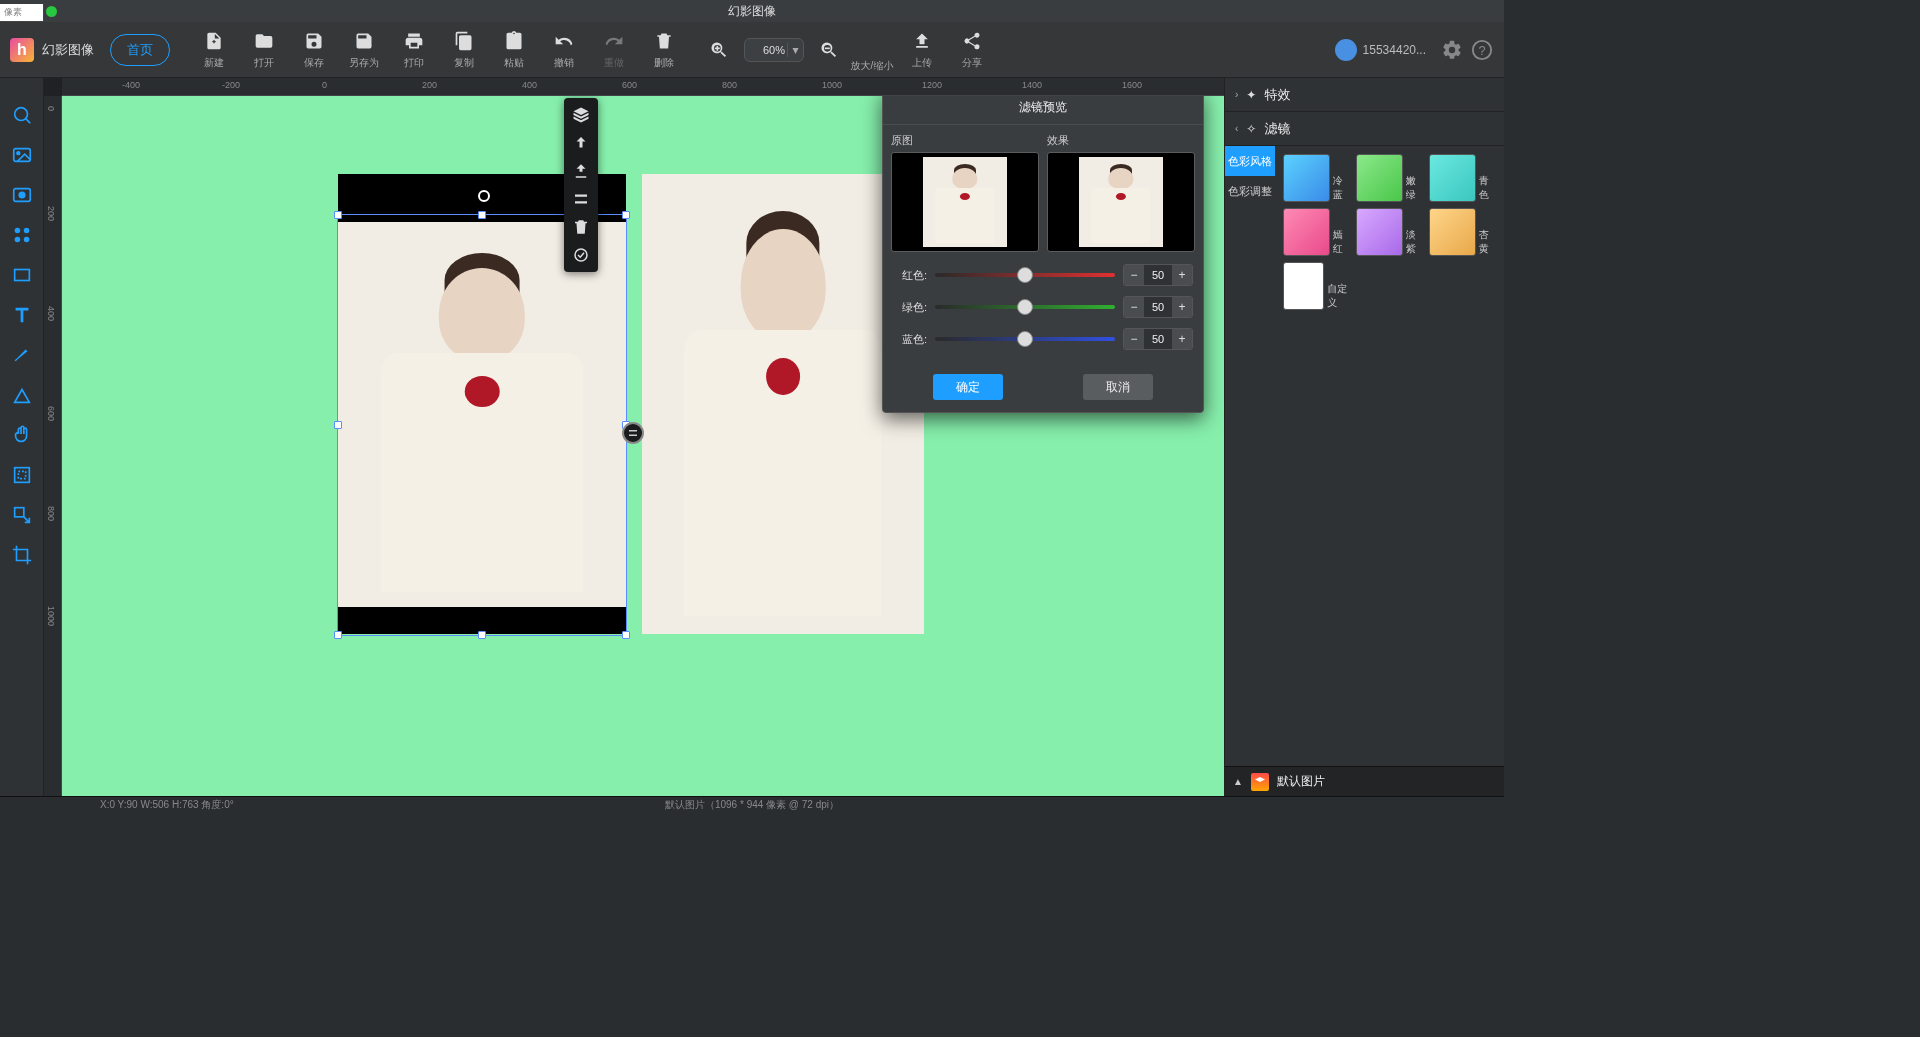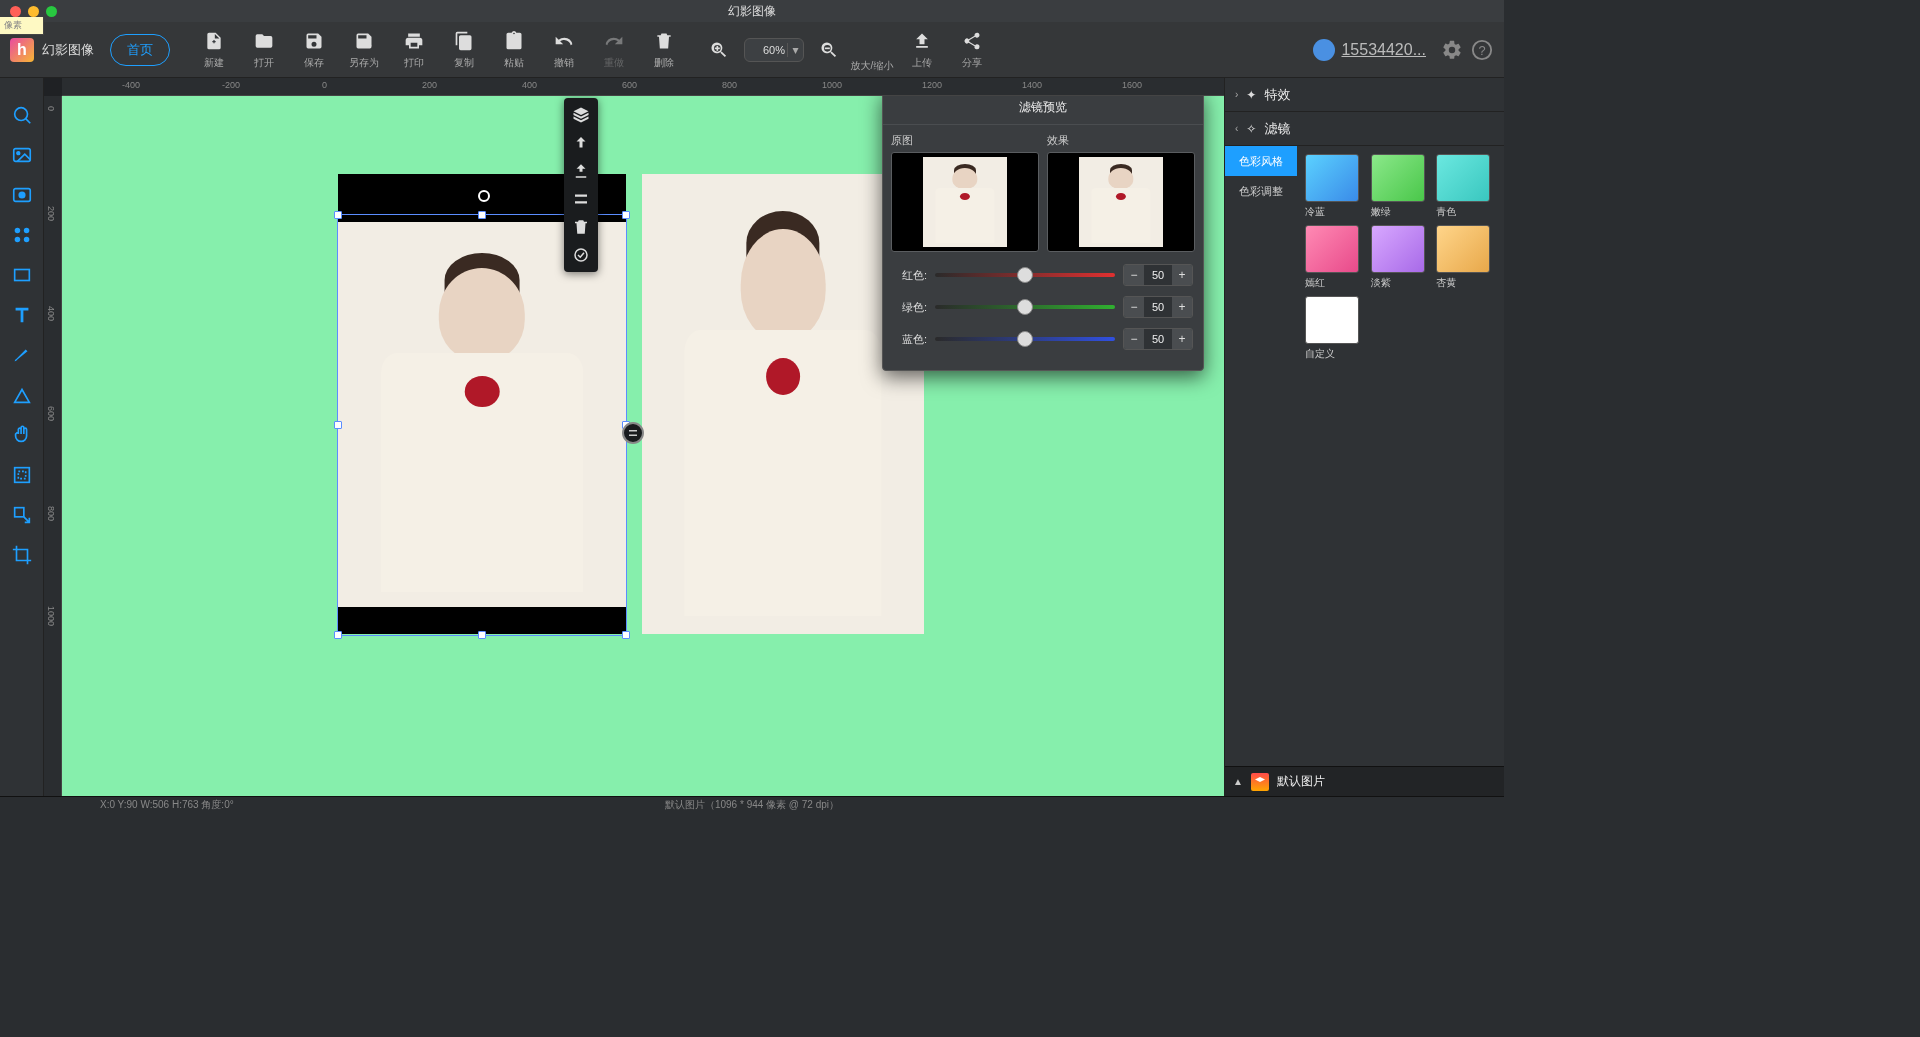--- a/index.html
+++ b/index.html
@@ -15,31 +15,31 @@
 .logo:before { content:"h"; position:absolute; inset:0; display:flex; align-items:center; justify-content:center; color:#fff; font-weight:bold; font-size:16px; }
 .home-btn { border: 1.5px solid #1e9fff; color: #1e9fff; background: transparent; border-radius: 18px; padding: 6px 16px; font-size: 13px; cursor: pointer; }
 .tbtn { display: flex; flex-direction: column; align-items: center; justify-content: center; gap: 4px; width: 44px; height: 48px; cursor: pointer; color: #ddd; }
 .tbtn .ic { width: 22px; height: 22px; display: flex; align-items: center; justify-content: center; }
 .tbtn .lb { font-size: 10px; color: #aaa; }
 .zoom { display: flex; align-items: center; border: 1px solid #555; border-radius: 6px; background: #3d4043; height: 24px; margin: 0 4px; }
 .zoom input { width: 42px; background: transparent; border: none; color: #ddd; text-align: right; font-size: 11px; padding: 0 2px; outline: none; }
 .zoom .dd { width: 16px; text-align: center; border-left: 1px solid #555; color: #aaa; }
 .tspacer { flex: 1; }
 .avatar { width: 22px; height: 22px; border-radius: 50%; background: #4a90e2; }
-.userid { color: #bbb; font-size: 16px; margin-right: 8px; text-decoration: underline; }
+.userid { color: #bbb; font-size: 12px; margin-right: 8px; }
 .gear, .help { width: 24px; height: 24px; display: flex; align-items: center; justify-content: center; color: #888; cursor: pointer; }
 .body { display: flex; height: calc(100% - 78px - 16px); }
 .left-tools { width: 44px; background: #2f3235; display: flex; flex-direction: column; align-items: center; padding-top: 6px; gap: 6px; border-right: 1px solid #222; }
 .ltool { width: 34px; height: 34px; display: flex; align-items: center; justify-content: center; border-radius: 4px; cursor: pointer; color: #1e9fff; }
 .mid { flex: 1; display: flex; flex-direction: column; background: #1f2124; position: relative; }
 .ruler-h { height: 18px; background: #2a2d30; border-bottom: 1px solid #444; position: relative; overflow: hidden; font-size: 9px; color: #888; }
 .ruler-h .lbl { position: absolute; top: 2px; }
 .ruler-v { width: 18px; background: #2a2d30; border-right: 1px solid #444; position: relative; font-size: 9px; color: #888; }
 .ruler-v .lbl { position: absolute; left: 2px; writing-mode: vertical-rl; }
-.px-label { position: absolute; left: 0; top: 17px; width: 44px; height: 18px; background: #fef9c3; font-size: 9px; color: #888; display:flex; align-items:center; padding-left:4px; border-right:1px solid #444; border-bottom:1px solid #444; z-index:2;}
+.px-label { position: absolute; left: 0; top: 4px; width: 44px; height: 18px; background: #ffffff; font-size: 9px; color: #888; display:flex; align-items:center; padding-left:4px; border-right:1px solid #444; border-bottom:1px solid #444; z-index:2;}
 .canvas-wrap { flex: 1; display: flex; position: relative; }
 .canvas-area { flex: 1; background: #86efac; position: relative; overflow: hidden; }
 .obj { position: absolute; background: #000; }
 .photo { position: absolute; background: #f2ede4; }
 .photo .head { position:absolute; top:12%; left:50%; transform:translateX(-50%); width:30%; height:24%; background:#e8d4c3; border-radius:50% 50% 45% 45%; }
 .photo .hair { position:absolute; top:8%; left:50%; transform:translateX(-50%); width:26%; height:14%; background:#3a2a22; border-radius:50% 50% 20% 20%; }
 .photo .body { position:absolute; top:34%; left:50%; transform:translateX(-50%); width:70%; height:62%; background:#f5f0e6; border-radius:8% 8% 0 0; }
 .photo .rose { position:absolute; top:40%; left:50%; transform:translateX(-50%); width:12%; height:8%; background:#b01828; border-radius:50%; }
 .selbox { position: absolute; border: 1px solid #5b8dff; }
 .handle { position: absolute; width: 8px; height: 8px; background: #fff; border: 1px solid #5b8dff; border-radius: 1px; }
@@ -48,21 +48,21 @@
 .right { width: 280px; background: #2f3235; display: flex; flex-direction: column; border-left: 1px solid #222; }
 .r-row { height: 34px; display: flex; align-items: center; padding: 0 10px; gap: 8px; border-bottom: 1px solid #222; cursor: pointer; }
 .r-row .chev { color: #aaa; font-size: 10px; }
 .r-row .icn { color: #ddd; }
 .r-row .txt { font-size: 13px; color: #eee; font-weight: 500; }
 .r-body { flex: 1; display: flex; }
 .cat-col { width: 72px; background: #2f3235; text-align: right; }
 .cat-item { height: 30px; display:flex; align-items:center; justify-content:center; font-size:11px; color:#ccc; cursor:pointer; }
 .cat-item.active { background: #1e9fff; color:#fff; }
 .thumb-grid { flex:1; padding: 8px; display:grid; grid-template-columns: repeat(3,1fr); gap:6px; align-content:start; }
-.thumb { display:flex; flex-direction:column; align-items:flex-start; gap:3px; cursor:pointer; }
+.thumb { display:flex; align-items:flex-end; gap:3px; cursor:pointer; }
 .thumb .sq { width:54px; height:48px; border-radius:3px; border:1px solid #555; background:#666; position:relative; overflow:hidden;}
 .thumb .sq.b1 { background: linear-gradient(135deg,#5bd1ff,#3a8be8);} 
 .thumb .sq.b2 { background: linear-gradient(135deg,#8be88a,#4ac74a);} 
 .thumb .sq.b3 { background: linear-gradient(135deg,#6be8e0,#3ac7bf);} 
 .thumb .sq.b4 { background: linear-gradient(135deg,#ff8ab4,#e84a8a);} 
 .thumb .sq.b5 { background: linear-gradient(135deg,#d8a8ff,#a86ae8);} 
 .thumb .sq.b6 { background: linear-gradient(135deg,#ffd58a,#e8a84a);} 
 .thumb .sq.bw { background:#fff;} 
 .thumb .tl { font-size:10px; color:#ccc; }
 .r-bottom { height: 30px; background: #222426; display: flex; align-items: center; padding: 0 8px; gap: 8px; border-top: 1px solid #111; }
@@ -488,20 +488,24 @@
               <div class="track blue">
                   <div class="knob"></div>
                 </div>
               <div class="step">
                 <button>−</button>
                 <div class="val">50</div>
                 <button>+</button>
               </div>
             </div>
           </div>
+          <div class="actions">
+            <button class="ok">确定</button>
+            <button class="cancel">取消</button>
+          </div>
         </div>
 
       </div>
     </div>
   </div>
 
   <div class="right">
     <div class="r-row">
       <span class="chev">›</span>
       <span class="icn">✦</span>

